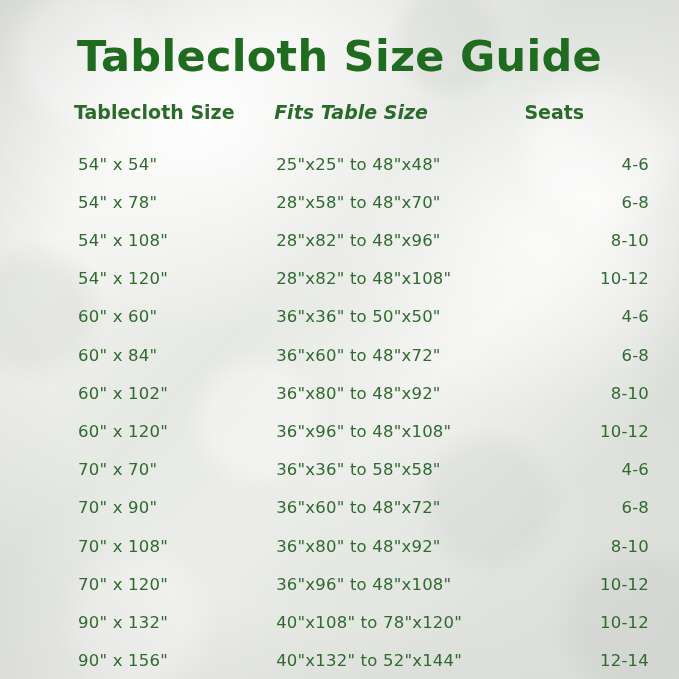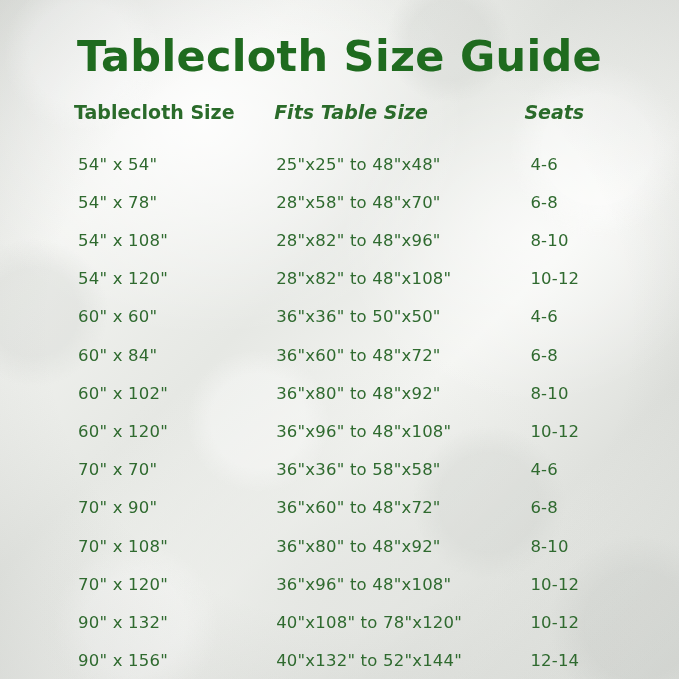--- a/index.html
+++ b/index.html
@@ -74,32 +74,32 @@
   table.size-table th {
     color: #2a6b2a;
     font-weight: bold;
     font-size: 19px;
     padding: 0 0 22px 0;
     text-align: left;
     white-space: nowrap;
   }
   table.size-table th.col-a { width: 35%; padding-left: 44px; }
   table.size-table th.col-b { width: 42%; padding-left: 12px; font-style: italic; }
-  table.size-table th.col-c { width: 23%; padding-left: 20px; font-style: italic; }
+  table.size-table th.col-c { width: 23%; padding-left: 20px; }
   table.size-table td {
     color: #2f6a2f;
     font-size: 16.5px;
     font-weight: normal;
     padding: 9.6px 0;
     white-space: nowrap;
     letter-spacing: 0.2px;
   }
   table.size-table td.col-a { padding-left: 48px; }
   table.size-table td.col-b { padding-left: 14px; }
-  table.size-table td.col-c { padding-left: 26px; }
+  table.size-table td.col-c { padding-left: 26px; text-align: right; }
 </style>
 </head>
 <body>
 
 <div class="page">
   <div class="texture"></div>
   <div class="vignette"></div>
 
   <div class="content">
     <div class="title">Tablecloth Size Guide</div>

